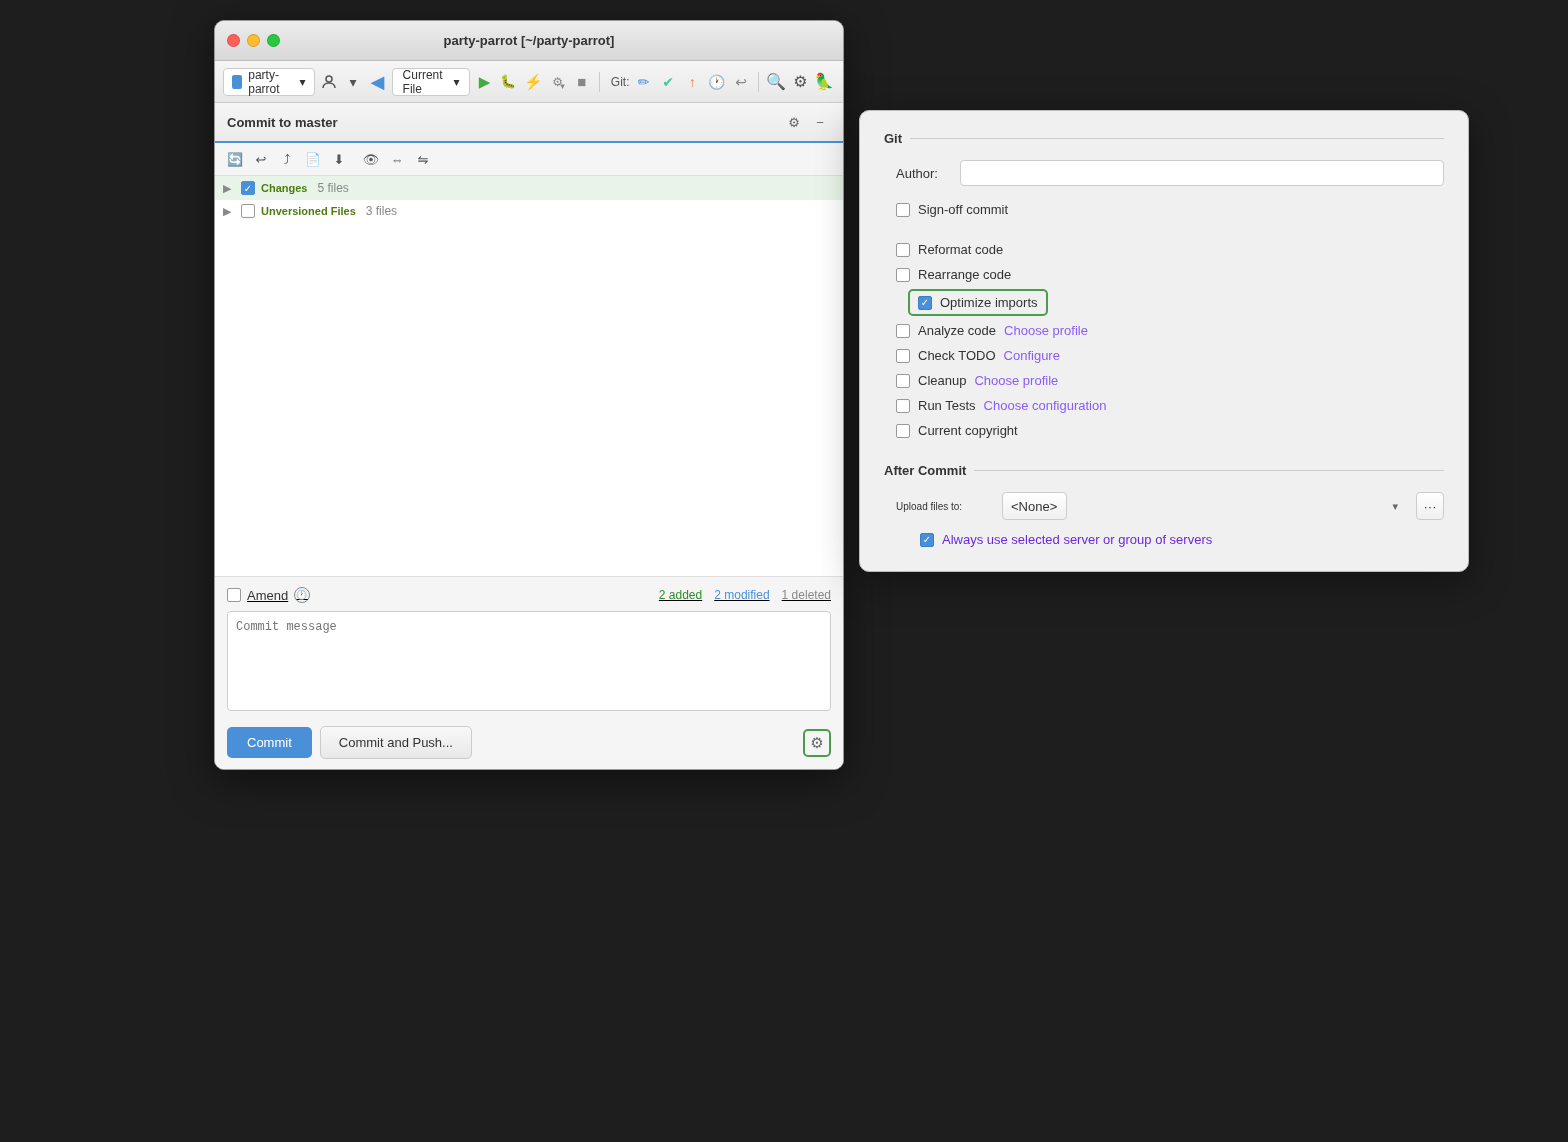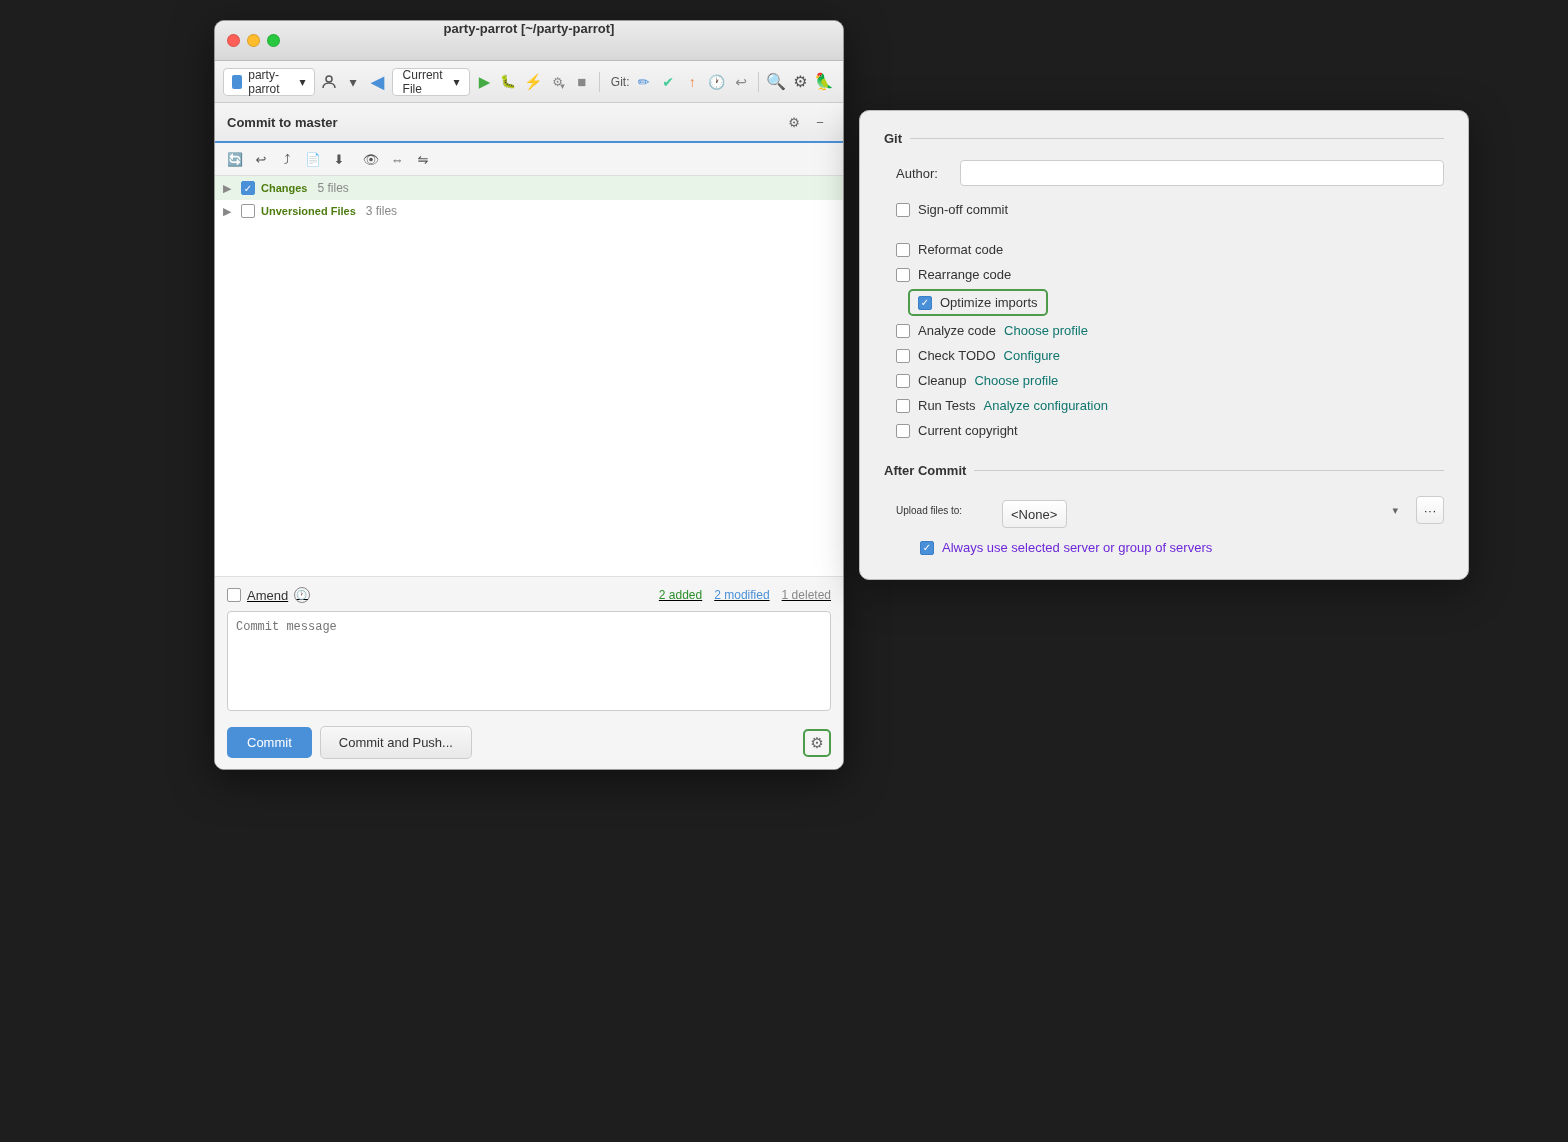--- a/index.html
+++ b/index.html
@@ -31,20 +31,21 @@
       border-radius: 10px;
       box-shadow: 0 10px 40px rgba(0,0,0,0.5);
       overflow: hidden;
       border: 1px solid #999;
     }
 
     .title-bar {
       background: linear-gradient(to bottom, #ececec, #d8d8d8);
       height: 40px;
       display: flex;
+      align-items: center;
       padding: 0 12px;
       border-bottom: 1px solid #bbb;
       position: relative;
     }
 
     .traffic-lights {
       display: flex;
       gap: 7px;
       align-items: center;
     }
@@ -466,21 +467,21 @@
       margin-left: 12px;
     }
 
     .check-label {
       font-size: 13px;
       color: #333;
     }
 
     .check-link {
       font-size: 13px;
-      color: #0f766e;
+      color: #8b5cf6;
       cursor: pointer;
       text-decoration: none;
     }
 
     .check-item-highlighted {
       display: inline-flex;
       align-items: center;
       gap: 8px;
       padding: 4px 8px;
       border: 2px solid #4c9c4c;
@@ -527,21 +528,20 @@
       border: 1px solid #ccc;
       border-radius: 4px;
       background: linear-gradient(to bottom, #fff, #f0f0f0);
       padding: 0 8px;
       font-size: 13px;
       color: #333;
       outline: none;
       appearance: none;
       -webkit-appearance: none;
       cursor: pointer;
-      margin-top: 8px;
     }
 
     .upload-select-wrapper {
       flex: 1;
       position: relative;
     }
 
     .upload-select-wrapper::after {
       content: '▾';
       position: absolute;
@@ -776,21 +776,21 @@
 
       <div class="check-item">
         <div class="cb-wrapper"></div>
         <span class="check-label">Cleanup</span>
         <a class="check-link">Choose profile</a>
       </div>
 
       <div class="check-item">
         <div class="cb-wrapper"></div>
         <span class="check-label">Run Tests</span>
-        <a class="check-link">Analyze configuration</a>
+        <a class="check-link">Choose configuration</a>
       </div>
 
       <div class="check-item">
         <div class="cb-wrapper"></div>
         <span class="check-label">Current copyright</span>
       </div>
     </div>
 
     <div class="after-commit-section">
       <div class="section-title">After Commit</div>

